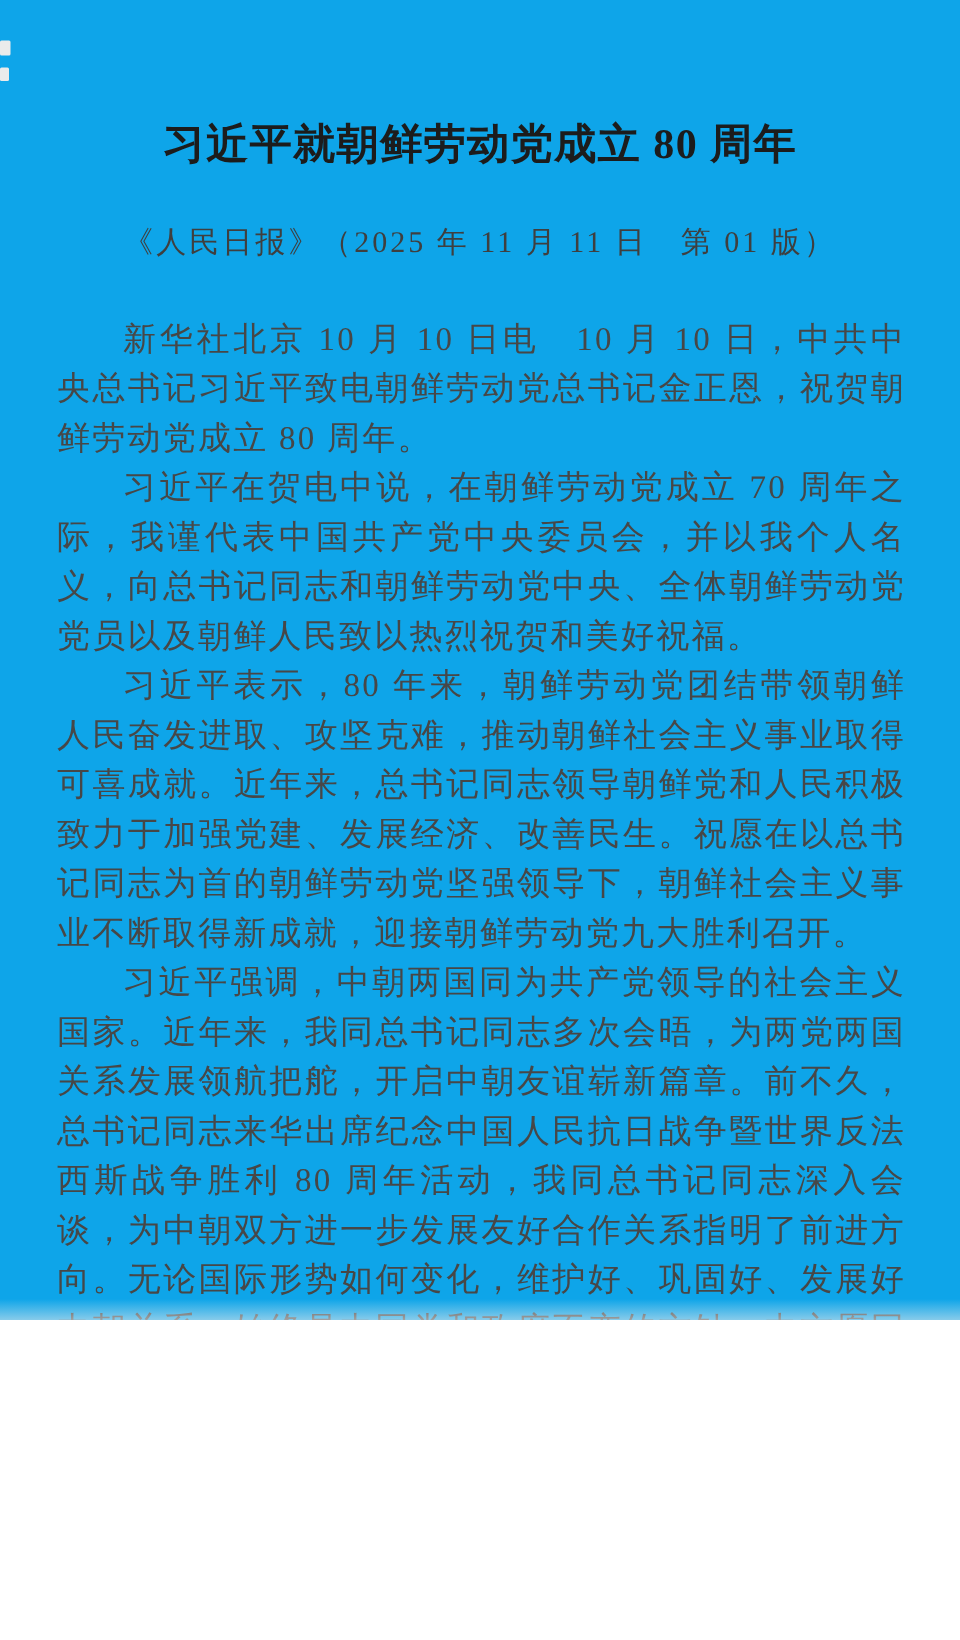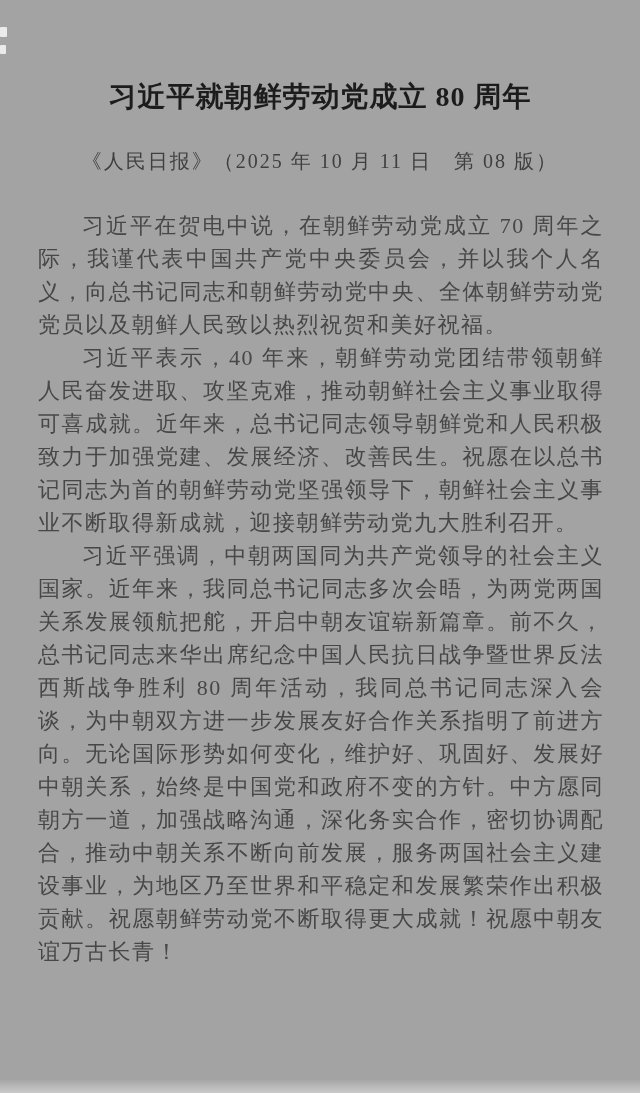--- a/index.html
+++ b/index.html
@@ -3,22 +3,22 @@
 <meta charset="utf-8">
 <style>
   html, body {
     margin: 0;
     padding: 0;
     background: #ffffff;
   }
   .page {
     position: relative;
     width: 640px;
-    height: 1093px;
-    background: #a3a3a3;
+    height: 880px;
+    background: #0ea5e9;
     overflow: hidden;
     font-family: "Liberation Serif", "DejaVu Serif", serif;
   }
   
   .artifact {
     position: absolute;
     background: #ebebeb;
     border-radius: 1px;
   }
   .artifact.a1 { left: 0; top: 27px; width: 7px; height: 10px; }
@@ -68,23 +68,24 @@
 
 <div class="page">
 
   <div class="artifact a1"></div>
   <div class="artifact a2"></div>
 
   <div class="title-block">
     <div>习近平就朝鲜劳动党成立 80 周年</div>
   </div>
 
-  <div class="source-line">《人民日报》（2025 年 10 月 11 日　第 08 版）</div>
+  <div class="source-line">《人民日报》（2025 年 11 月 11 日　第 01 版）</div>
 
   <div class="article-body">
+    <p>新华社北京 10 月 10 日电　10 月 10 日，中共中央总书记习近平致电朝鲜劳动党总书记金正恩，祝贺朝鲜劳动党成立 80 周年。</p>
     <p>习近平在贺电中说，在朝鲜劳动党成立 70 周年之际，我谨代表中国共产党中央委员会，并以我个人名义，向总书记同志和朝鲜劳动党中央、全体朝鲜劳动党党员以及朝鲜人民致以热烈祝贺和美好祝福。</p>
-    <p>习近平表示，40 年来，朝鲜劳动党团结带领朝鲜人民奋发进取、攻坚克难，推动朝鲜社会主义事业取得可喜成就。近年来，总书记同志领导朝鲜党和人民积极致力于加强党建、发展经济、改善民生。祝愿在以总书记同志为首的朝鲜劳动党坚强领导下，朝鲜社会主义事业不断取得新成就，迎接朝鲜劳动党九大胜利召开。</p>
+    <p>习近平表示，80 年来，朝鲜劳动党团结带领朝鲜人民奋发进取、攻坚克难，推动朝鲜社会主义事业取得可喜成就。近年来，总书记同志领导朝鲜党和人民积极致力于加强党建、发展经济、改善民生。祝愿在以总书记同志为首的朝鲜劳动党坚强领导下，朝鲜社会主义事业不断取得新成就，迎接朝鲜劳动党九大胜利召开。</p>
     <p>习近平强调，中朝两国同为共产党领导的社会主义国家。近年来，我同总书记同志多次会晤，为两党两国关系发展领航把舵，开启中朝友谊崭新篇章。前不久，总书记同志来华出席纪念中国人民抗日战争暨世界反法西斯战争胜利 80 周年活动，我同总书记同志深入会谈，为中朝双方进一步发展友好合作关系指明了前进方向。无论国际形势如何变化，维护好、巩固好、发展好中朝关系，始终是中国党和政府不变的方针。中方愿同朝方一道，加强战略沟通，深化务实合作，密切协调配合，推动中朝关系不断向前发展，服务两国社会主义建设事业，为地区乃至世界和平稳定和发展繁荣作出积极贡献。祝愿朝鲜劳动党不断取得更大成就！祝愿中朝友谊万古长青！</p>
   </div>
 
   <div class="bottom-shade"></div>
 
 </div>
 
 </body></html>

